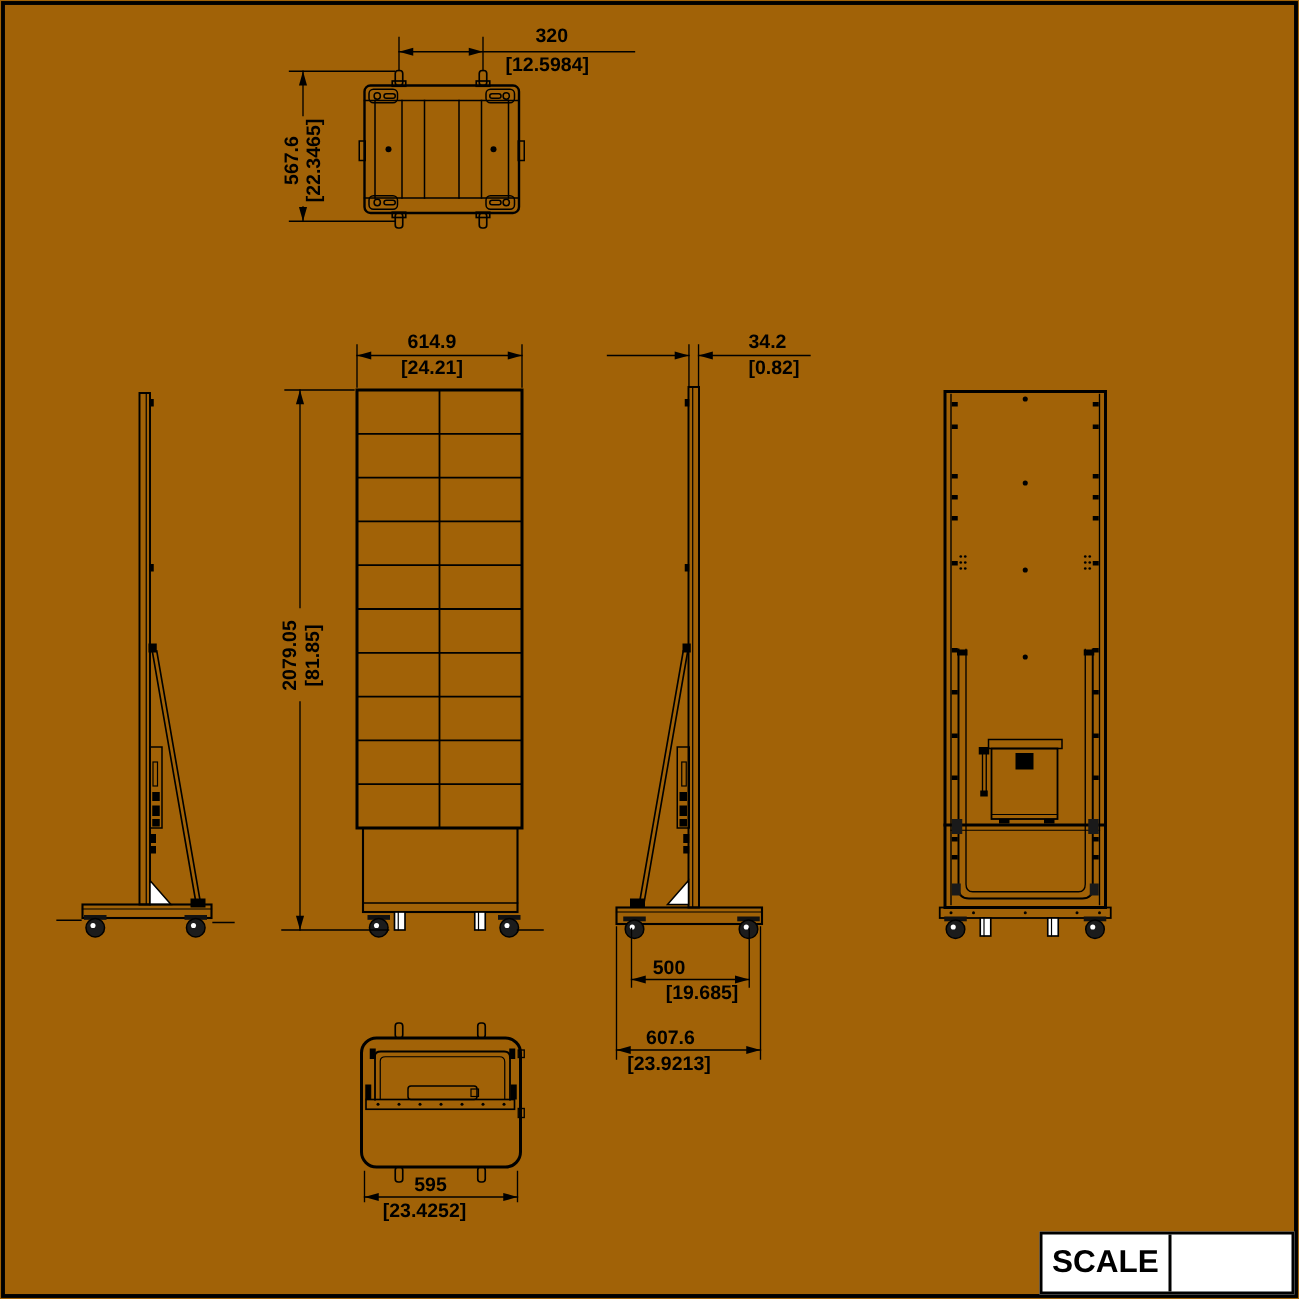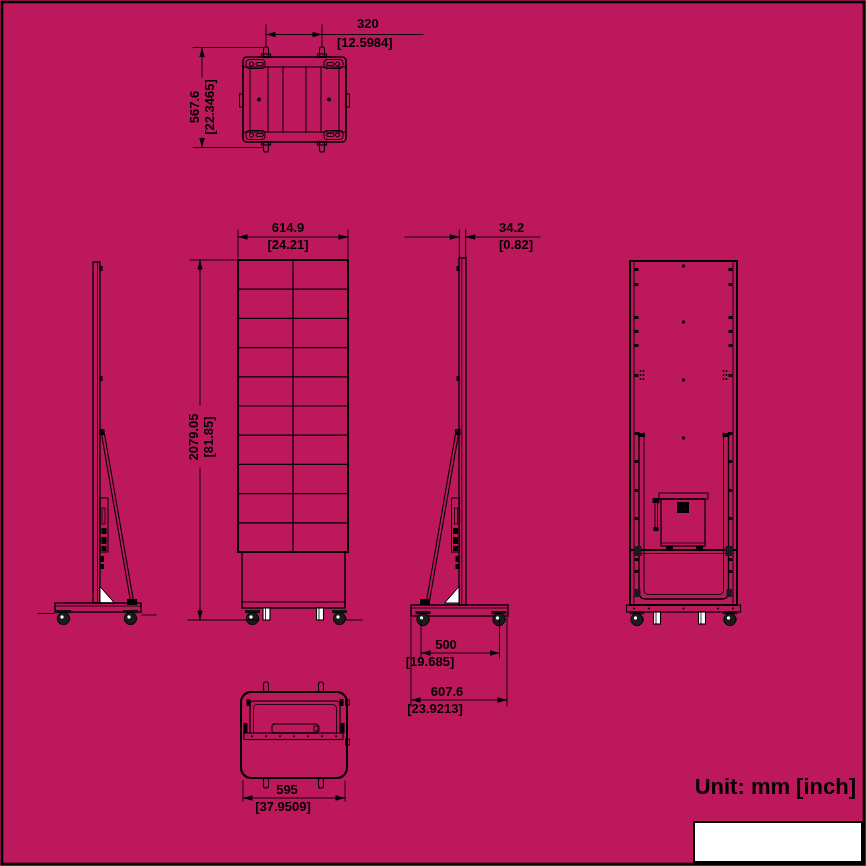--- a/index.html
+++ b/index.html
@@ -1,16 +1,16 @@
 <!DOCTYPE html>
 <html><head>
 <meta charset="utf-8">
 <style>
   html,body{margin:0;padding:0;background:#fff;}
-  #canvas{position:relative;width:866px;height:866px;background:#be185d;overflow:hidden;
+  #canvas{position:relative;width:866px;height:866px;background:#a16207;overflow:hidden;
           font-family:"Liberation Sans",sans-serif;text-decoration:underline;}
   #linework{position:absolute;left:0;top:0;}
   .dim{position:absolute;font:700 13px/14px "Liberation Sans",sans-serif;color:#000;white-space:nowrap;}
   .ctr{transform:translateX(-50%);}
   .rotdim{position:absolute;font:700 13px/14.5px "Liberation Sans",sans-serif;color:#000;
           white-space:nowrap;text-align:center;transform:translate(-50%,-50%) rotate(-90deg);}
   .unit{position:absolute;left:560px;top:774px;width:296px;text-align:right;
         font:700 22px/26px "Liberation Sans",sans-serif;color:#000;}
   .scale-table{position:absolute;left:693px;top:821px;width:166px;height:38px;
         border:2.5px solid #000;display:flex;background:#fff;}
@@ -318,26 +318,26 @@
 
   <div class="rotdim" style="left:201px;top:437px">
     <div>2079.05</div>
     <div>[81.85]</div>
   </div>
 
   <div class="dim" style="left:499px;top:221px">34.2</div>
   <div class="dim" style="left:499px;top:238px">[0.82]</div>
 
   <div class="dim ctr" style="left:446px;top:638px">500</div>
-  <div class="dim ctr" style="left:430px;top:655px">[19.685]</div>
+  <div class="dim ctr" style="left:468px;top:655px">[19.685]</div>
 
   <div class="dim ctr" style="left:447px;top:685px">607.6</div>
-  <div class="dim ctr" style="left:435px;top:702px">[23.9213]</div>
+  <div class="dim ctr" style="left:446px;top:702px">[23.9213]</div>
 
   <div class="dim ctr" style="left:287px;top:783px">595</div>
-  <div class="dim ctr" style="left:283px;top:800px">[37.9509]</div>
-
-  <div class="unit">Unit: mm [inch]</div>
+  <div class="dim ctr" style="left:283px;top:800px">[23.4252]</div>
+
 
   <div class="scale-table">
+    <div class="scale-cell lbl">SCALE</div>
   </div>
 
 </div>
 
 </body></html>

